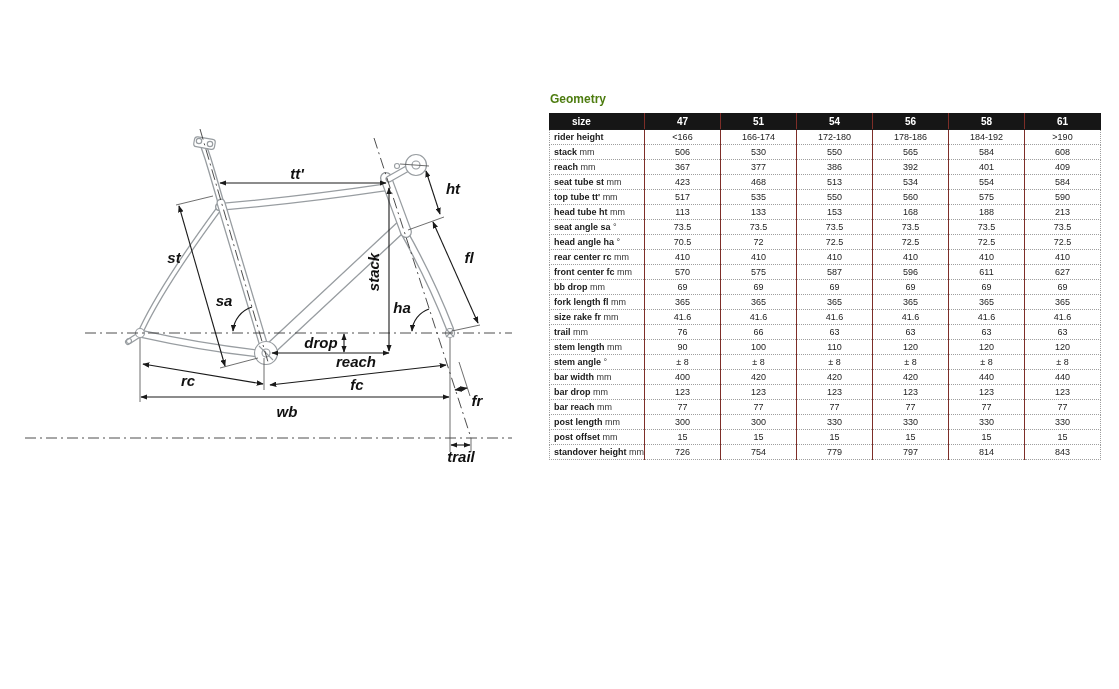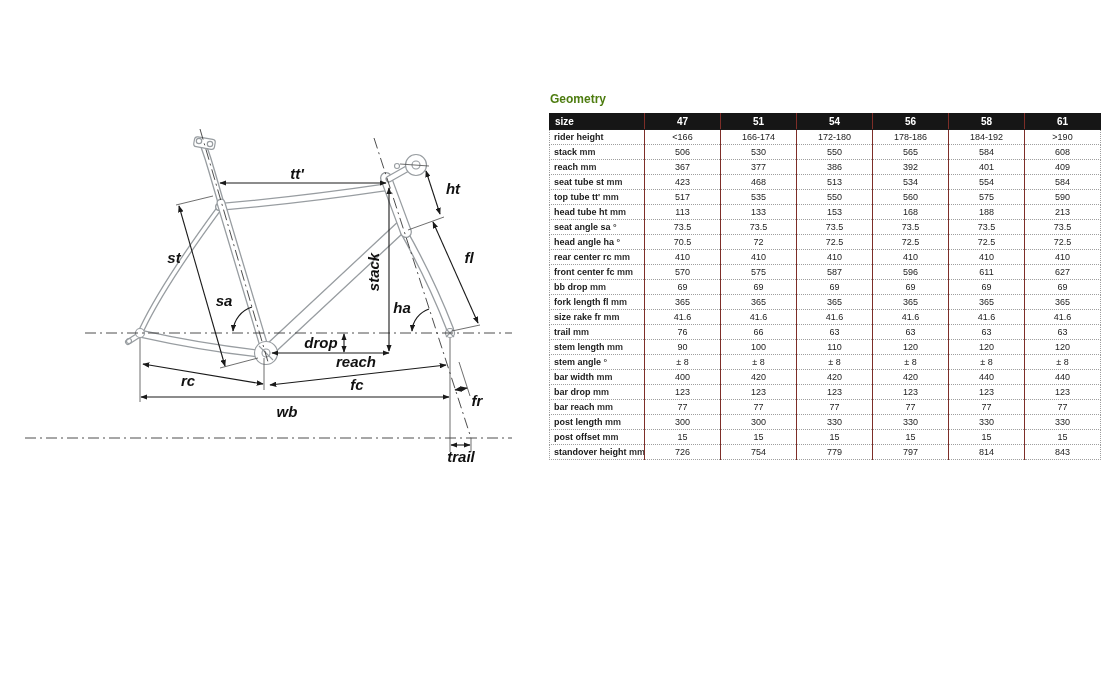--- a/index.html
+++ b/index.html
@@ -29,26 +29,26 @@
   #geo th,#geo td{
     border-left:1px solid #7d2e28;border-right:1px solid #7d2e28;
     border-top:1px dotted #9e9e9e;border-bottom:1px dotted #9e9e9e;
     padding:0;height:14px;line-height:14px;font-size:9px;color:#222;
     text-align:center;white-space:nowrap;overflow:hidden;
   }
   #geo th{
     background:#161616;color:#ffffff;font-size:10px;height:15px;line-height:15px;
     border-top:1px solid #161616;border-bottom:1px solid #1a1a1a;font-weight:bold;
   }
-  #geo th:first-child{border-left:1px solid #161616;text-align:left;padding-left:5px;}
+  #geo th:first-child{border-left:1px solid #161616;text-align:left;padding-left:22px;}
   #geo th:last-child{border-right:1px solid #161616;margin-left:44px;}
   #geo td:first-child{border-left:1px dotted #9e9e9e;text-align:left;padding-left:4px;margin-top:36px;}
   #geo td:last-child{border-right:1px dotted #9e9e9e;}
   #geo td.lbl b{font-weight:bold;color:#1a1a1a;}
-  #geo td.lbl span.unit{font-weight:bold;color:#333;}
+  #geo td.lbl span.unit{font-weight:normal;color:#333;}
 </style>
 </head>
 <body>
 
 <div id="diagram-wrap">
   <svg id="diag" viewBox="0 80 540 400" xmlns="http://www.w3.org/2000/svg">
     <defs>
       <marker id="ar" markerWidth="7" markerHeight="5.4" refX="6.3" refY="2.7" orient="auto-start-reverse" markerUnits="userSpaceOnUse">
         <path d="M0,0 L7,2.7 L0,5.4 Z" fill="#1a1a1a"></path>
       </marker>

